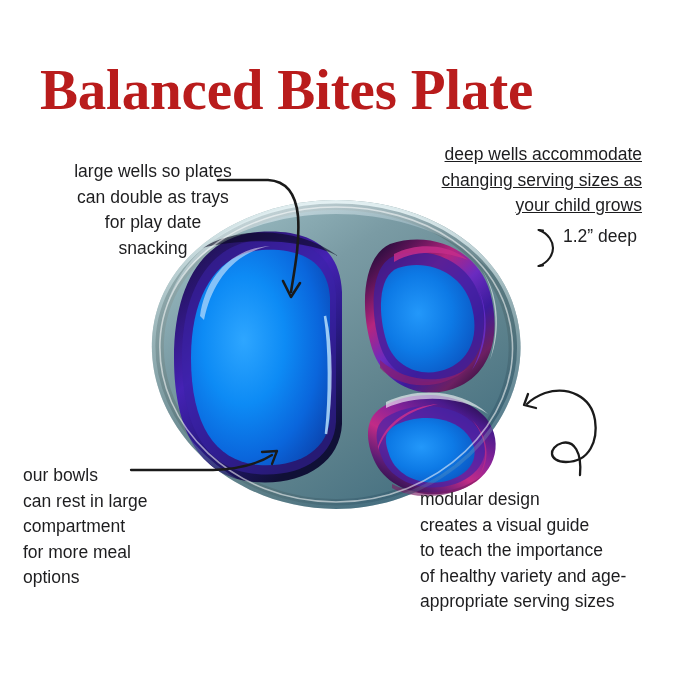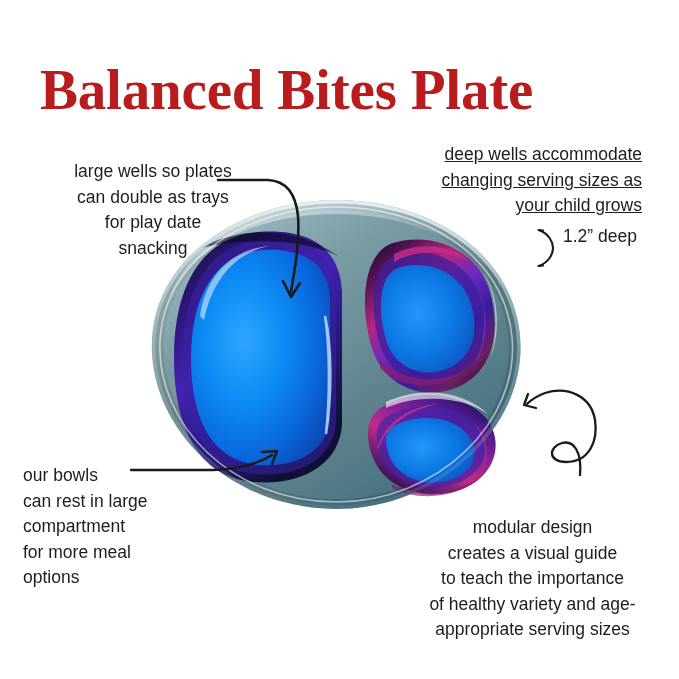--- a/index.html
+++ b/index.html
@@ -36,21 +36,21 @@
     position: absolute;
     color: #1d1d1f;
     font-size: 17.5px;
     line-height: 1.46;
     font-family: "Liberation Sans", sans-serif;
     white-space: pre-line;
   }
   #annot-large-wells { left: 38px;  top: 159px; width: 230px; text-align: center; }
   #annot-deep-wells  { right: 37px; top: 142px; width: 250px; text-align: right; text-decoration: underline; }
   #annot-our-bowls   { left: 23px;  top: 463px; width: 215px; text-align: left; }
-  #annot-modular     { right: 34px; top: 487px; width: 225px; text-align: center; margin-top: 28px; }
+  #annot-modular     { right: 34px; top: 487px; width: 225px; text-align: left; }
 
   
   #depth-callout {
     position: absolute;
     left: 536px;
     top: 228px;
     display: flex;
     gap: 7px;
   }
   #depth-callout .bracket { display: block; }

